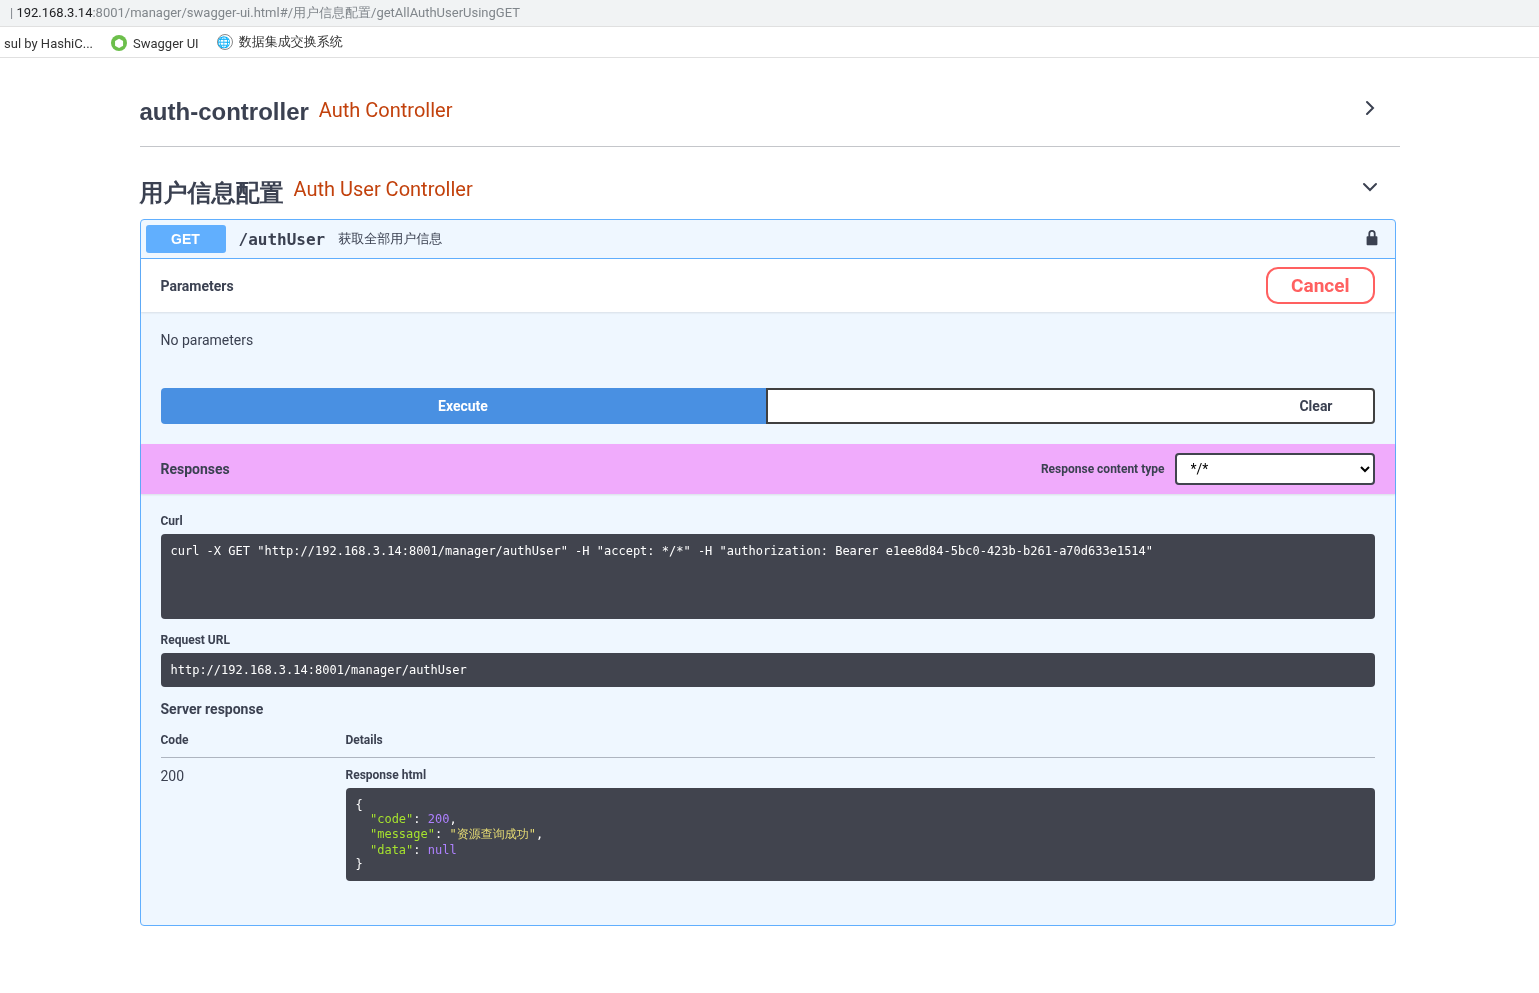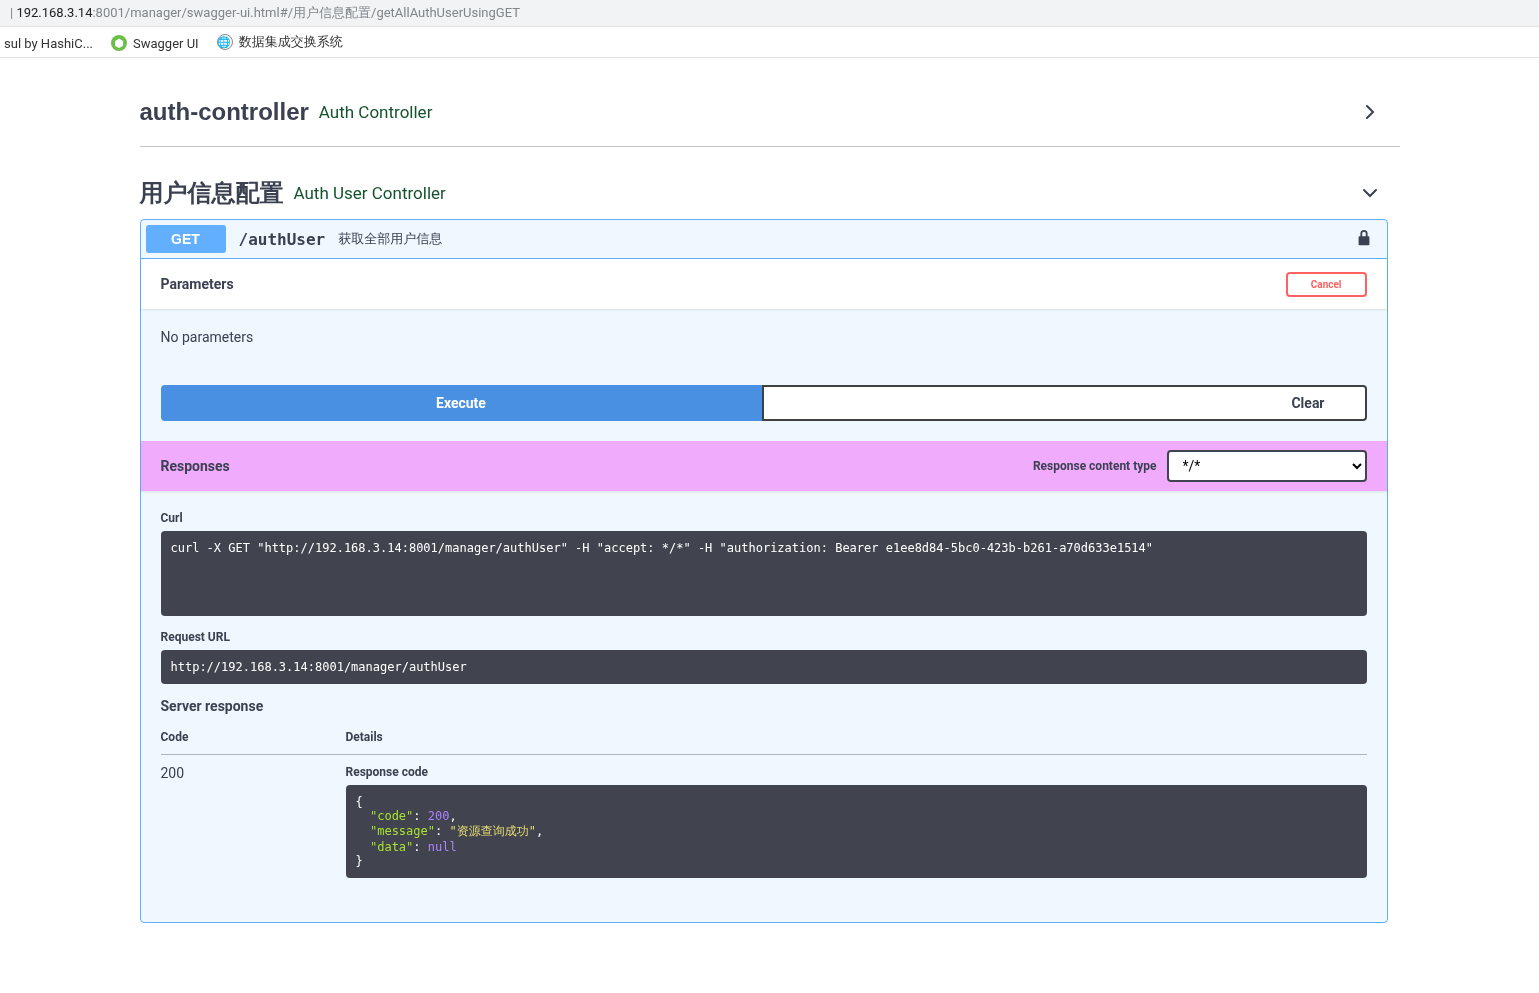--- a/index.html
+++ b/index.html
@@ -38,48 +38,47 @@
     margin: 0 auto;
     padding: 20px 0 0 0;
   }
   .opblock-tag-section {
     border-bottom: 1px solid rgba(59,65,81,.3);
     padding: 10px 0;
     margin: 0 0 10px 0;
   }
   .opblock-tag {
     display: flex;
-    align-items: center;
     gap: 10px;
     padding: 10px 20px 10px 0;
     cursor: pointer;
   }
   .tag-name {
     font-size: 24px;
     font-weight: 700;
     color: #3b4151;
     font-family: Titillium, "Segoe UI", sans-serif;
   }
   .tag-desc {
-    font-size: 17px;
-    color: #14532d;
+    font-size: 20px;
+    color: #c2410c;
     font-weight: 400;
   }
   .tag-arrow {
     margin-left: auto;
     width: 20px; height: 20px;
     display: flex; align-items: center; justify-content: center;
     color: #3b4151;
   }
 
   .opblock {
     border: 1px solid #61affe;
     border-radius: 4px;
     background: rgba(97,175,254,.1);
-    margin: 0 12px 15px 0;
+    margin: 0 4px 15px 0;
   }
   .opblock-summary {
     display: flex;
     align-items: center;
     padding: 5px;
     cursor: pointer;
   }
   .opblock-method {
     background: #61affe;
     color: #fff;
@@ -122,23 +121,23 @@
   .section-title {
     font-size: 14px;
     font-weight: 700;
     color: #3b4151;
   }
   .btn-cancel {
     margin-left: auto;
     border: 2px solid #ff6060;
     color: #ff6060;
     background: transparent;
-    border-radius: 4px;
+    border-radius: 12px;
     padding: 5px 23px;
-    font-size: 10px;
+    font-size: 19px;
     font-weight: 700;
     cursor: pointer;
     font-family: inherit;
   }
   .no-params {
     padding: 20px;
     font-size: 14px;
     color: #3b4151;
   }
   .execute-wrapper {
@@ -331,21 +330,21 @@
             <thead>
               <tr>
                 <td class="col-code">Code</td>
                 <td>Details</td>
               </tr>
             </thead>
             <tbody>
               <tr>
                 <td class="col-code">200</td>
                 <td>
-                  <div class="h5-label" style="font-weight:700">Response code</div>
+                  <div class="h5-label" style="font-weight:700">Response html</div>
                   <div class="code-block" id="resp-body">{
   <span class="hljs-attr">"code"</span>: <span class="hljs-number">200</span>,
   <span class="hljs-attr">"message"</span>: <span class="hljs-string">"资源查询成功"</span>,
   <span class="hljs-attr">"data"</span>: <span class="hljs-literal">null</span>
 }</div>
                 </td>
               </tr>
             </tbody>
           </table>
         </div>

